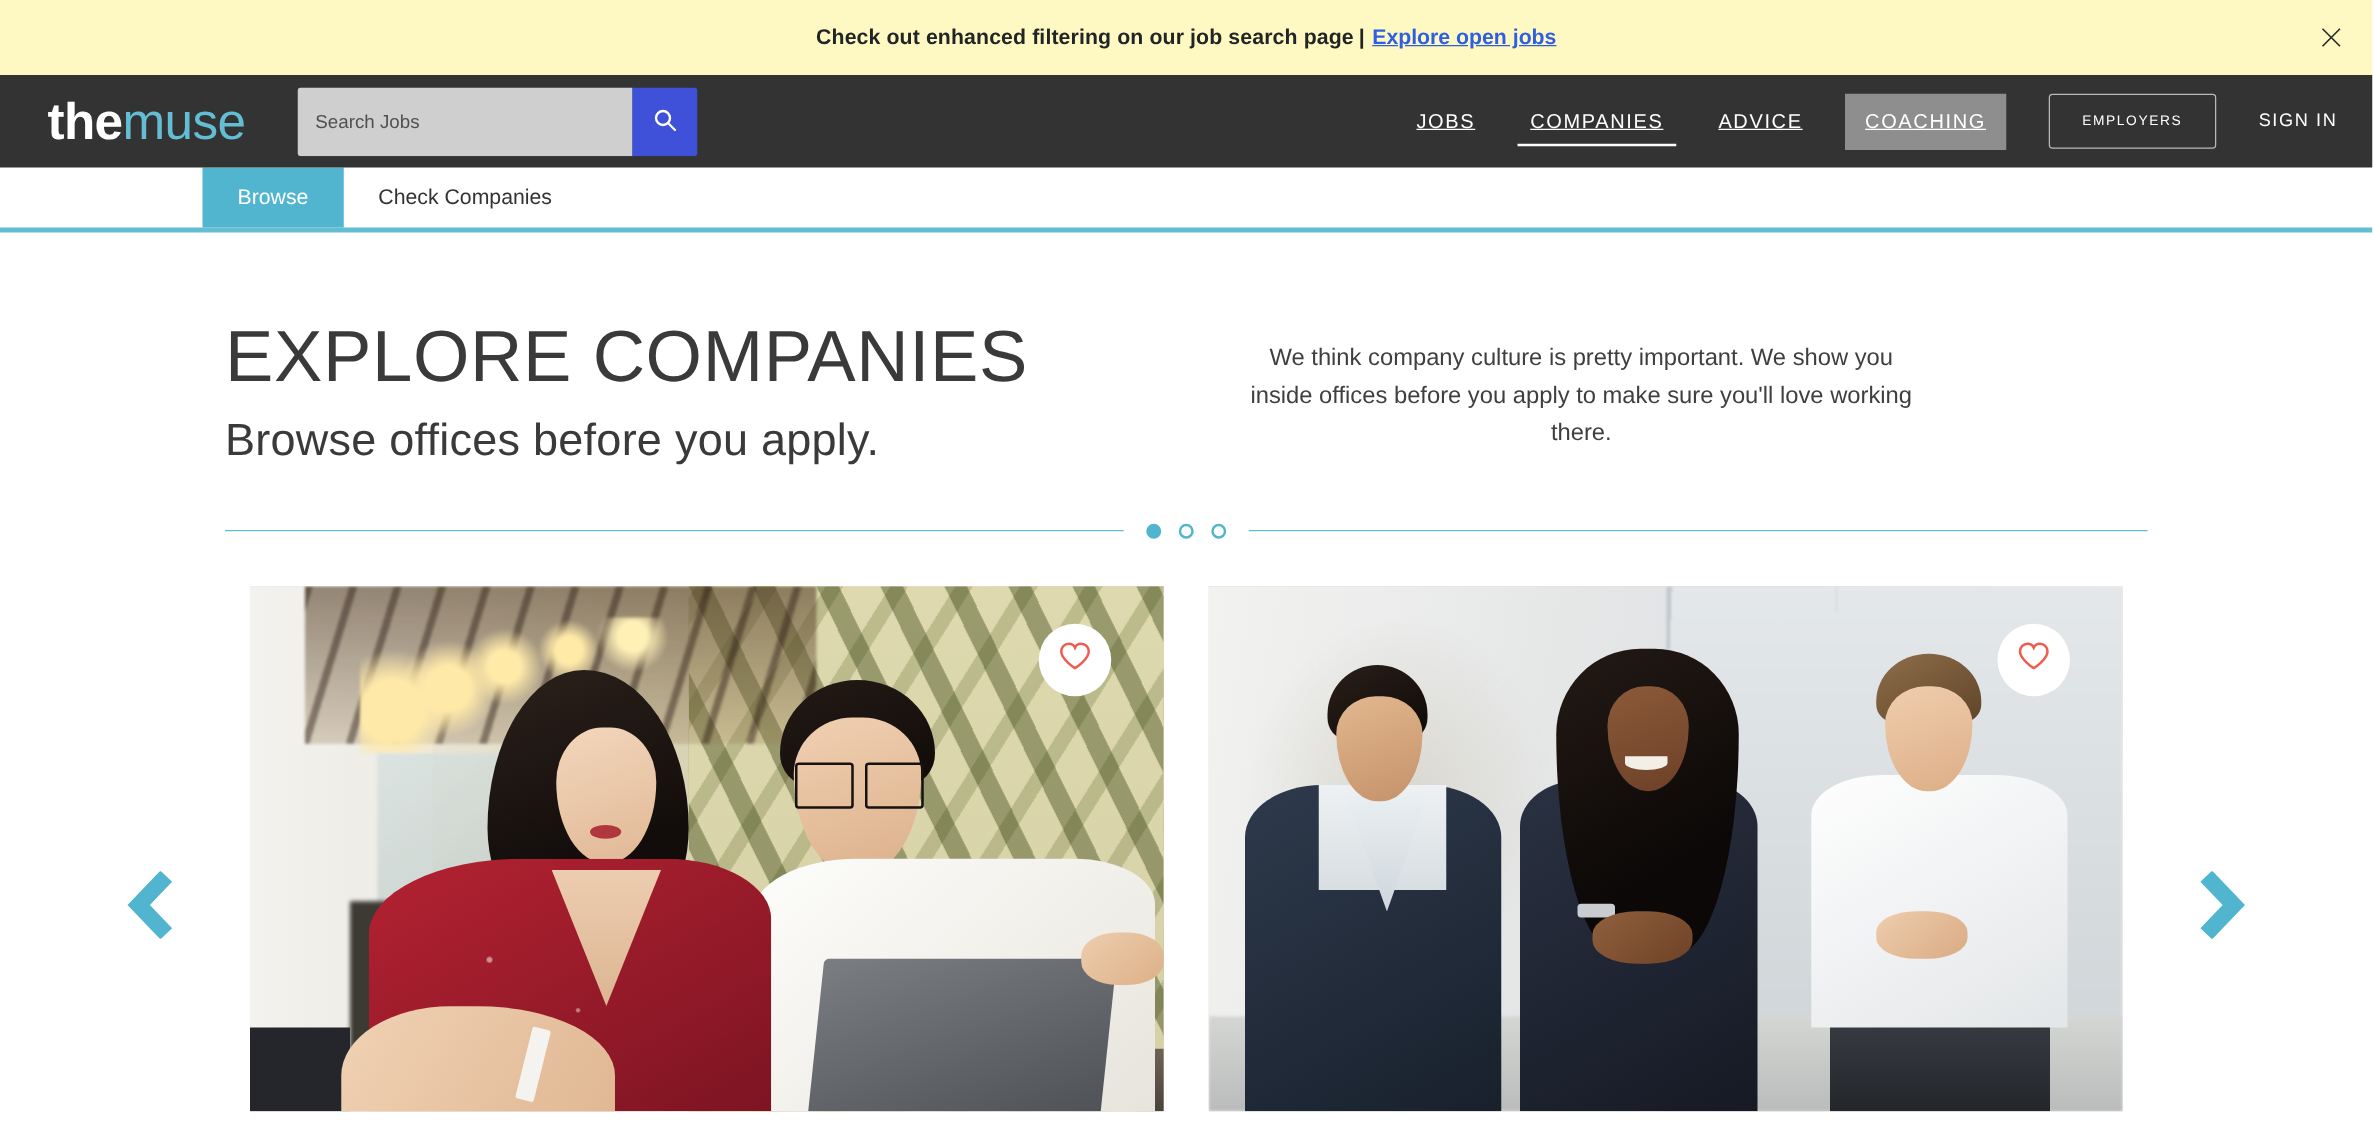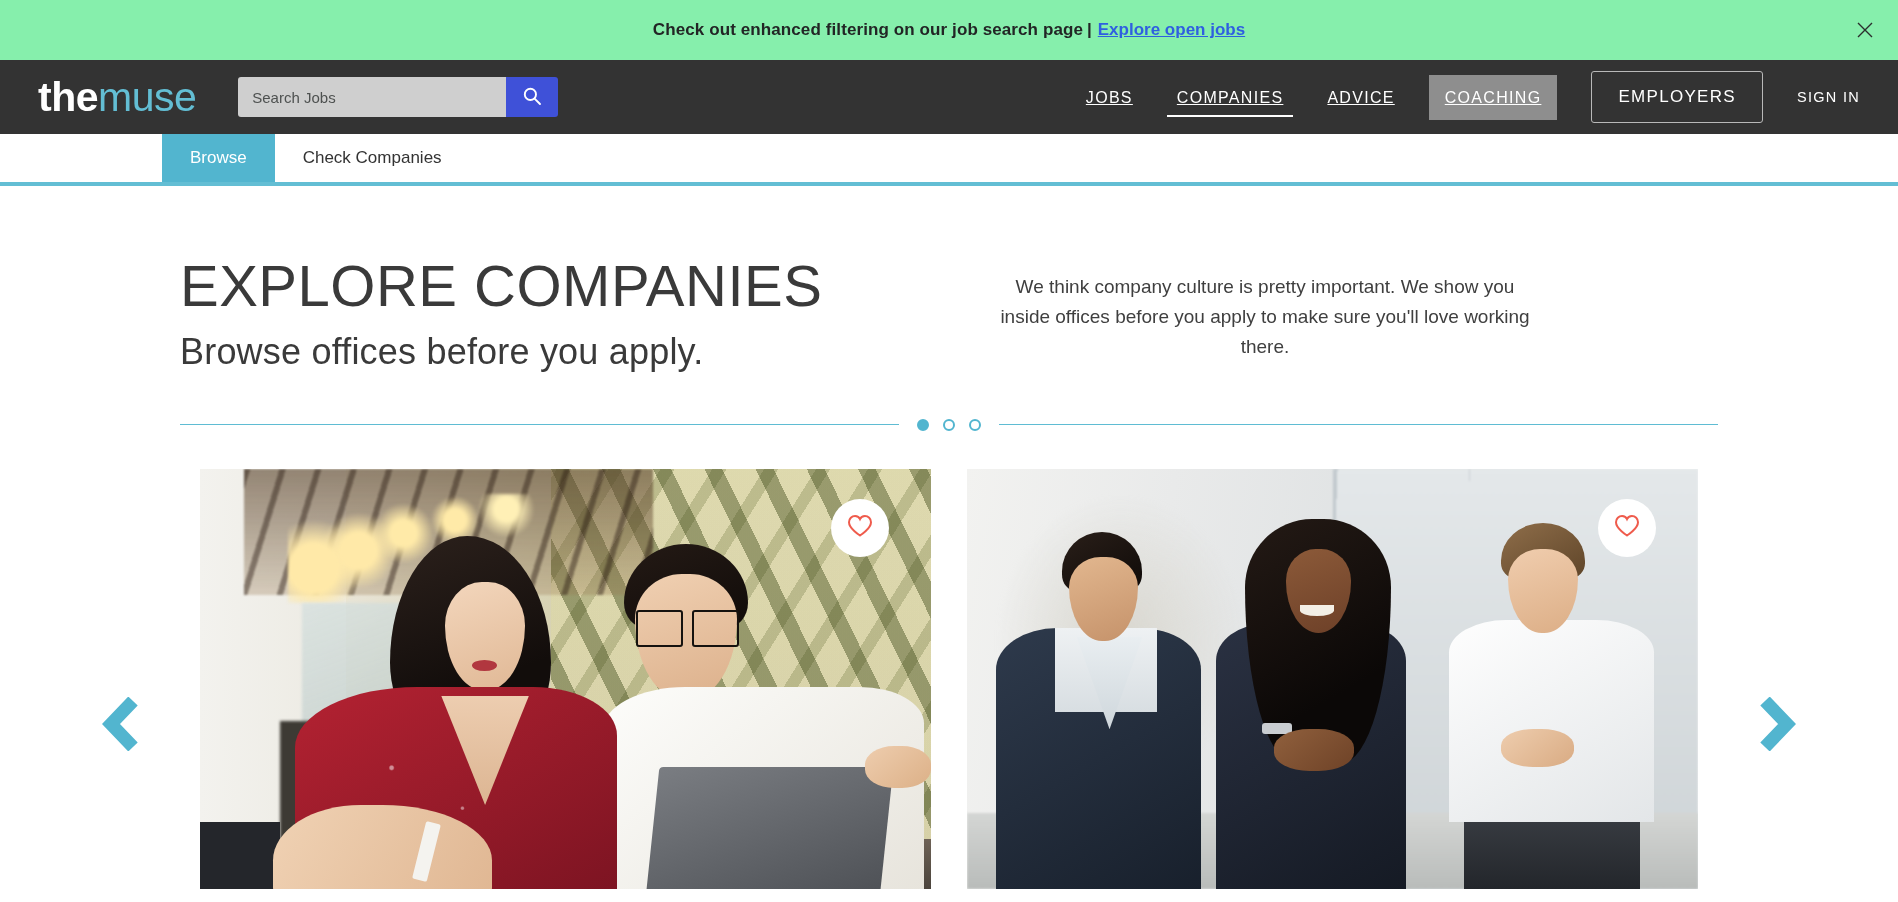--- a/index.html
+++ b/index.html
@@ -11,21 +11,21 @@
     overflow: hidden;
     background: #ffffff;
     font-family: "Liberation Sans", sans-serif;
     -webkit-font-smoothing: antialiased;
   }
 
   
   .banner {
     position: relative;
     height: 60px;
-    background: #86efac;
+    background: #fef9c3;
     display: flex;
     align-items: center;
     justify-content: center;
     color: #1f2320;
   }
   .banner-text {
     font-size: 17px;
     font-weight: bold;
     letter-spacing: .1px;
     color: #222525;
@@ -77,21 +77,21 @@
     cursor: pointer;
     white-space: nowrap;
     text-align: right;
   }
   .logo-the { color: #ffffff; font-weight: bold; }
   .logo-muse { color: #63bed4; font-weight: normal; }
 
   .searchwrap {
     margin-left: 42px;
     display: flex;
-    height: 40px;
+    height: 55px;
     width: 320px;
     border-radius: 3px;
     overflow: hidden;
   }
   .searchwrap input {
     flex: 1;
     border: 0;
     outline: none;
     background: #cfcfcf;
     font-family: "Liberation Sans", sans-serif;
@@ -136,37 +136,36 @@
     height: 2px;
     background: #ffffff;
   }
   .nav-item.boxed {
     background: #8e8e8e;
     padding: 14px 16px 13px;
     margin: 0 4px 0 12px;
   }
   .btn-employers {
     color: #ffffff;
-    font-size: 17px;
+    font-size: 11px;
     letter-spacing: 1.3px;
     border: 1px solid #b9b9b9;
     border-radius: 3px;
     padding: 15px 26px;
     margin-left: 30px;
     background: transparent;
     font-family: "Liberation Sans", sans-serif;
     cursor: pointer;
     white-space: nowrap;
   }
   .signin {
     color: #ffffff;
     font-size: 14.5px;
     letter-spacing: 1.3px;
     margin-left: 34px;
-    margin-right: 10px;
     cursor: pointer;
     white-space: nowrap;
   }
 
   
   .subnav {
     height: 52px;
     background: #ffffff;
     display: flex;
     align-items: stretch;

